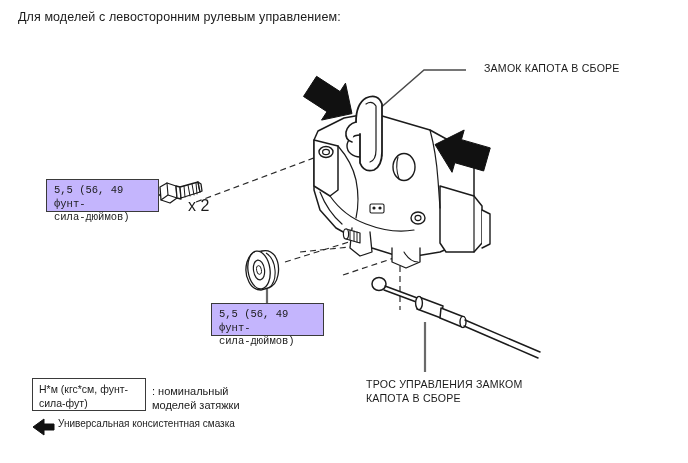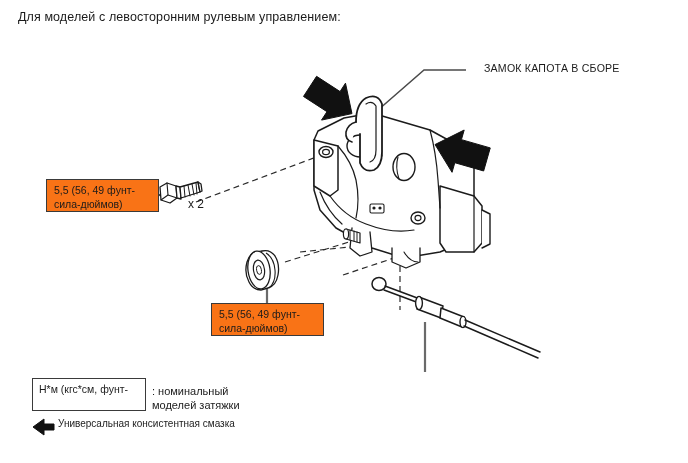--- a/index.html
+++ b/index.html
@@ -32,25 +32,26 @@
     color: #1b1b1b;
     white-space: nowrap;
     text-align: center;
   }
 
   
   .callout {
     position: absolute;
     box-sizing: border-box;
     border: 1.6px solid #3a3a3a;
-    background: #f97316;
+    background: #c4b5fd;
     font-size: 10.5px;
     line-height: 13.5px;
     padding: 4px 6px 4px 7px;
     color: #1b1b1b;
+    font-family: Liberation Mono, monospace;
   }
   #torque-callout-bolt {
     left: 46px;
     top: 179px;
     width: 113px;
     height: 33px;
   }
   #torque-callout-washer {
     left: 211px;
     top: 303px;
@@ -104,21 +105,21 @@
   }
   #label-cable {
     left: 366px;
     top: 378px;
   }
 
   .qty-label {
     position: absolute;
     left: 188px;
     top: 197px;
-    font-size: 12px;
+    font-size: 16px;
     color: #1b1b1b;
   }
 
   svg.art {
     position: absolute;
     left: 0; top: 0;
     width: 688px;
     height: 463px;
     overflow: visible;
   }
@@ -329,23 +330,28 @@
 
   <div class="qty-label">x 2</div>
 
   <div class="callout" id="torque-callout-washer">
     <div>5,5 (56, 49 фунт-</div>
     <div>сила-дюймов)</div>
   </div>
 
   <div class="part-label" id="label-hood-lock">ЗАМОК КАПОТА В СБОРЕ</div>
 
+  <div class="part-label" id="label-cable">
+    <div>ТРОС УПРАВЛЕНИЯ ЗАМКОМ</div>
+    <div>КАПОТА В СБОРЕ</div>
+  </div>
 
   <div class="legend-box">
     <div>Н*м (кгс*см, фунт-</div>
+    <div>сила-фут)</div>
   </div>
 
   <div class="legend-desc">
     <div>: номинальный</div>
     <div>моделей затяжки</div>
   </div>
 
   <div class="legend-grease">Универсальная консистентная смазка</div>
 
 </div>

